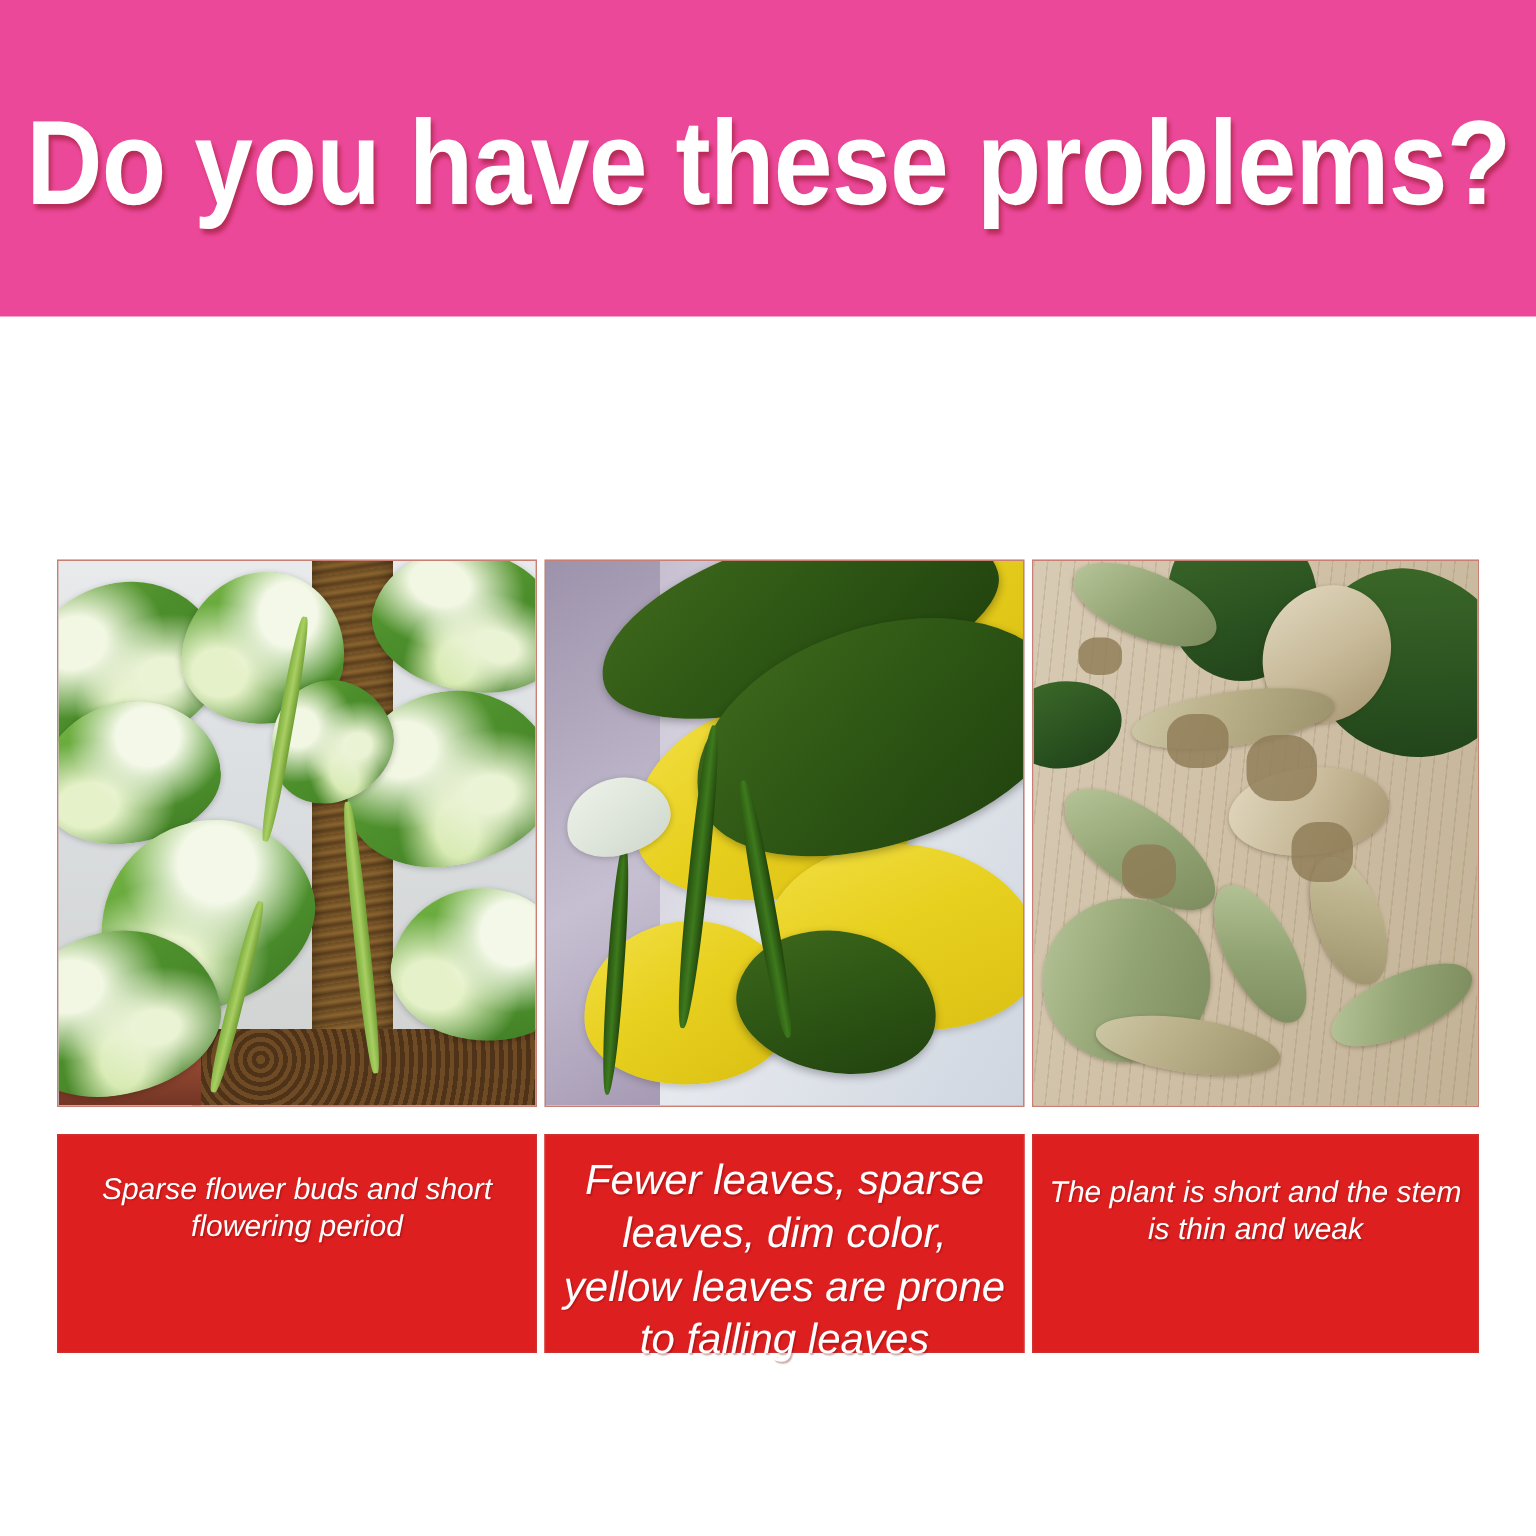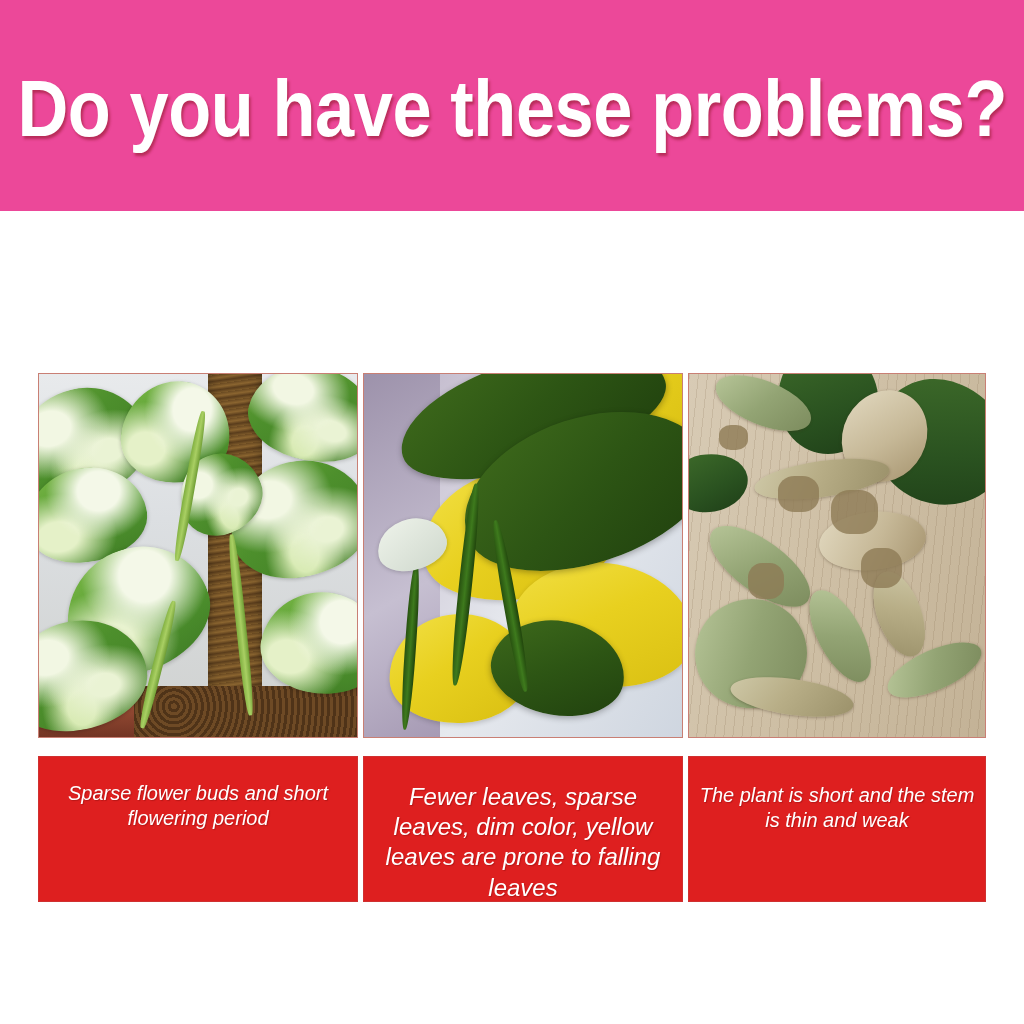--- a/index.html
+++ b/index.html
@@ -208,21 +208,21 @@
     padding: 22px 10px 0 10px;
     color: #ffffff;
     font-style: italic;
     font-weight: 400;
     font-size: 20px;
     line-height: 1.26;
     text-align: center;
     text-shadow: 1px 1px 1px rgba(110,10,10,0.35);
   }
   .caption.c1 { padding-top: 24px; }
-  .caption.c2 { padding-top: 25px; font-size: 24px; }
+  .caption.c2 { padding-top: 12px; font-size: 28px; }
   .caption.c3 { padding-top: 26px; }
 </style>
 </head>
 <body>
 
 <div class="banner">
   <div class="banner-title">Do you have these problems?</div>
 </div>
 
 <div class="panels">

